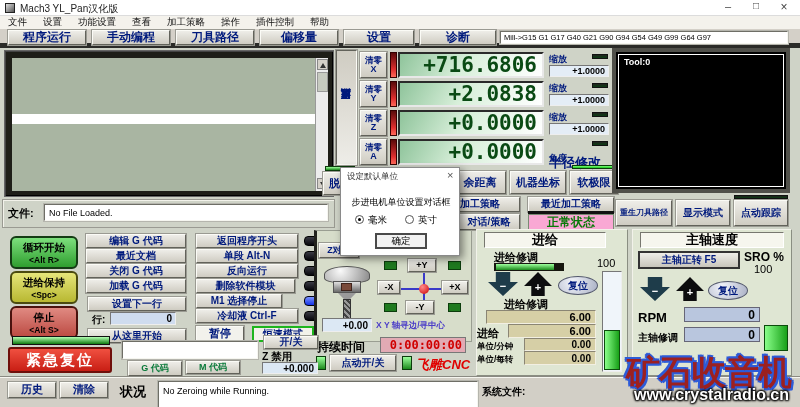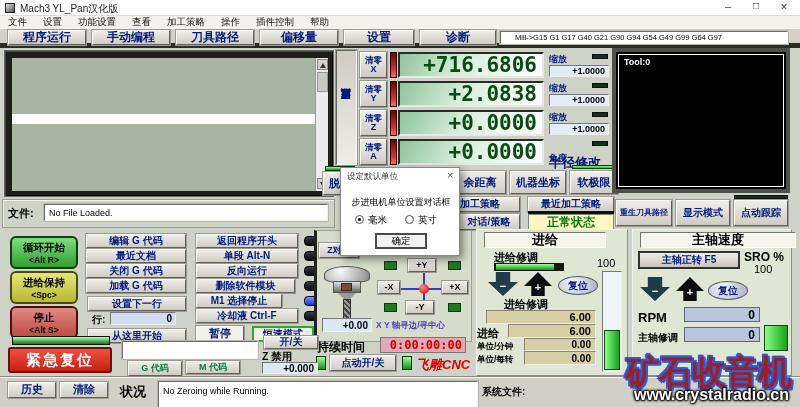--- a/index.html
+++ b/index.html
@@ -56,21 +56,21 @@
   </div>
 
   <div class="a" style="left:0;top:29px;width:800px;height:16px;background:#d4d0c8;"></div>
   <div class="a" style="left:0;top:43px;width:800px;height:5px;background:#2b2b28;"></div>
   <div class="a btn" style="left:8px;top:30px;width:78px;height:15px;font-size:12px;">程序运行</div>
   <div class="a btn" style="left:92px;top:30px;width:78px;height:15px;font-size:12px;">手动编程</div>
   <div class="a btn" style="left:176px;top:30px;width:78px;height:15px;font-size:12px;">刀具路径</div>
   <div class="a btn" style="left:260px;top:30px;width:78px;height:15px;font-size:12px;">偏移量</div>
   <div class="a btn" style="left:344px;top:30px;width:70px;height:15px;font-size:12px;">设置</div>
   <div class="a btn" style="left:420px;top:30px;width:76px;height:15px;font-size:12px;">诊断</div>
-  <div class="a sunk" style="left:500px;top:31px;width:288px;height:13px;font-size:7.5px;color:#000;padding:1px 0 0 14px;white-space:nowrap;overflow:hidden;">Mill-&gt;G15  G1 G17 G40 G21 G90 G94 G54 G49 G99 G64 G97</div>
+  <div class="a sunk" style="left:500px;top:31px;width:288px;height:13px;font-size:7.5px;color:#000;padding:1px 0 0 3px;white-space:nowrap;overflow:hidden;">Mill-&gt;G15  G1 G17 G40 G21 G90 G94 G54 G49 G99 G64 G97</div>
 
   <div class="a" style="left:4px;top:50px;width:330px;height:147px;background:#1e1e18;border:1px solid #666;box-shadow:inset 1px 1px 0 #444, inset -1px -1px 0 #000;">
     <div class="a" style="left:7px;top:7px;width:303px;height:133px;background:#a9b5a2;">
       <div class="a" style="left:0;top:56px;width:303px;height:10px;background:#fff;"></div>
     </div>
     <div class="a" style="left:310px;top:7px;width:13px;height:133px;background:#ececec;border-left:1px solid #999;">
       <div class="a" style="left:1px;top:1px;width:11px;height:11px;background:#d4d0c8;border:1px solid #888;">
         <div class="tri a" style="left:2px;top:3px;border-left:3px solid transparent;border-right:3px solid transparent;border-bottom:5px solid #333;"></div>
       </div>
       <div class="a" style="left:1px;top:14px;width:11px;height:20px;background:#c6cabf;border:1px solid #999;"></div>
@@ -125,21 +125,21 @@
   <div class="a nvy lbl" style="left:549px;top:152px;font-size:9px;">角度</div>
 
   <div class="a btn" style="left:454px;top:171px;width:52px;height:23px;font-size:11px;">余距离</div>
   <div class="a btn" style="left:510px;top:171px;width:56px;height:23px;font-size:11px;">机器坐标</div>
   <div class="a gled" style="left:572px;top:165px;width:44px;height:4px;background:linear-gradient(#7dff7d,#17c417);"></div>
   <div class="a btn" style="left:570px;top:171px;width:48px;height:23px;font-size:11px;">软极限</div>
   <div class="a btn" style="left:420px;top:197px;width:100px;height:15px;font-size:10px;">加载加工策略</div>
   <div class="a btn" style="left:528px;top:197px;width:86px;height:15px;font-size:10px;">最近加工策略</div>
   <div class="a btn" style="left:458px;top:214px;width:62px;height:16px;font-size:10px;">对话/策略</div>
   <div class="a" style="left:528px;top:211px;width:86px;height:3px;background:#111;"></div>
-  <div class="a" style="left:528px;top:214px;width:86px;height:16px;background:#fef9c3;border:1px solid #7a8a74;color:#0a7a0a;font-weight:bold;font-size:12px;display:flex;align-items:center;justify-content:center;">正常状态</div>
+  <div class="a" style="left:528px;top:214px;width:86px;height:16px;background:#f9a8d4;border:1px solid #7a8a74;color:#0a7a0a;font-weight:bold;font-size:12px;display:flex;align-items:center;justify-content:center;">正常状态</div>
 
   <div class="a" style="left:612px;top:48px;width:178px;height:145px;background:#000;border:4px solid #50504a;box-shadow:inset 0 0 0 1px #000;">
     <div class="a" style="left:2px;top:2px;width:166px;height:133px;border:1px solid #fff;"></div>
     <div class="a" style="left:8px;top:5px;color:#fff;font-weight:bold;font-size:9px;">Tool:0</div>
   </div>
   <div class="a dled" style="left:734px;top:195px;width:54px;height:4px;"></div>
   <div class="a btn" style="left:616px;top:200px;width:56px;height:26px;font-size:8px;padding:0 2px;">重生刀具路径</div>
   <div class="a btn" style="left:676px;top:200px;width:54px;height:26px;font-size:10px;">显示模式</div>
   <div class="a btn" style="left:734px;top:200px;width:54px;height:26px;font-size:10px;">点动跟踪</div>
 
@@ -246,21 +246,21 @@
   <div class="a lbl" style="left:477px;top:341px;font-size:8.5px;">单位/分钟</div>
   <div class="a tanf" style="left:524px;top:338px;width:72px;height:13px;font-size:10px;">0.00</div>
   <div class="a lbl" style="left:477px;top:354px;font-size:8.5px;">单位/每转</div>
   <div class="a tanf" style="left:524px;top:351px;width:72px;height:14px;font-size:10px;">0.00</div>
   <div class="a lbl" style="left:597px;top:257px;font-size:11px;font-weight:normal;">100</div>
   <div class="a" style="left:602px;top:271px;width:20px;height:101px;background:#f0f5fa;border:1px solid;border-color:#777 #eee #eee #777;">
     <div class="a" style="left:1px;top:58px;width:16px;height:40px;background:linear-gradient(90deg,#8aff8a,#18a018);border:1px solid #0c4c0c;"></div>
   </div>
 
   <div class="a panel" style="left:632px;top:229px;width:160px;height:147px;"></div>
-  <div class="a title-ins" style="left:640px;top:232px;width:156px;height:16px;font-size:13px;">主轴速度</div>
+  <div class="a title-ins" style="left:640px;top:232px;width:144px;height:16px;font-size:13px;">主轴速度</div>
   <div class="a btn" style="left:638px;top:251px;width:102px;height:18px;font-size:10px;border:2px solid #333;box-shadow:none;background:linear-gradient(#eeede8,#c8c5bb);">主轴正转 F5</div>
   <div class="a lbl" style="left:744px;top:250px;font-size:12px;">SRO %</div>
   <div class="a" style="left:754px;top:263px;font-size:11px;color:#000;">100</div>
   <div class="a arrowdn" style="left:640px;top:277px;width:30px;height:24px;">
       <span class="glyph" style="top:8px;font-size:11px;">−</span>
     </div>
   <div class="a arrowup" style="left:676px;top:277px;width:28px;height:24px;">
       <span class="glyph" style="top:9px;font-size:11px;">+</span>
     </div>
   <div class="a oval" style="left:708px;top:281px;width:40px;height:19px;font-size:10px;">复位</div>

